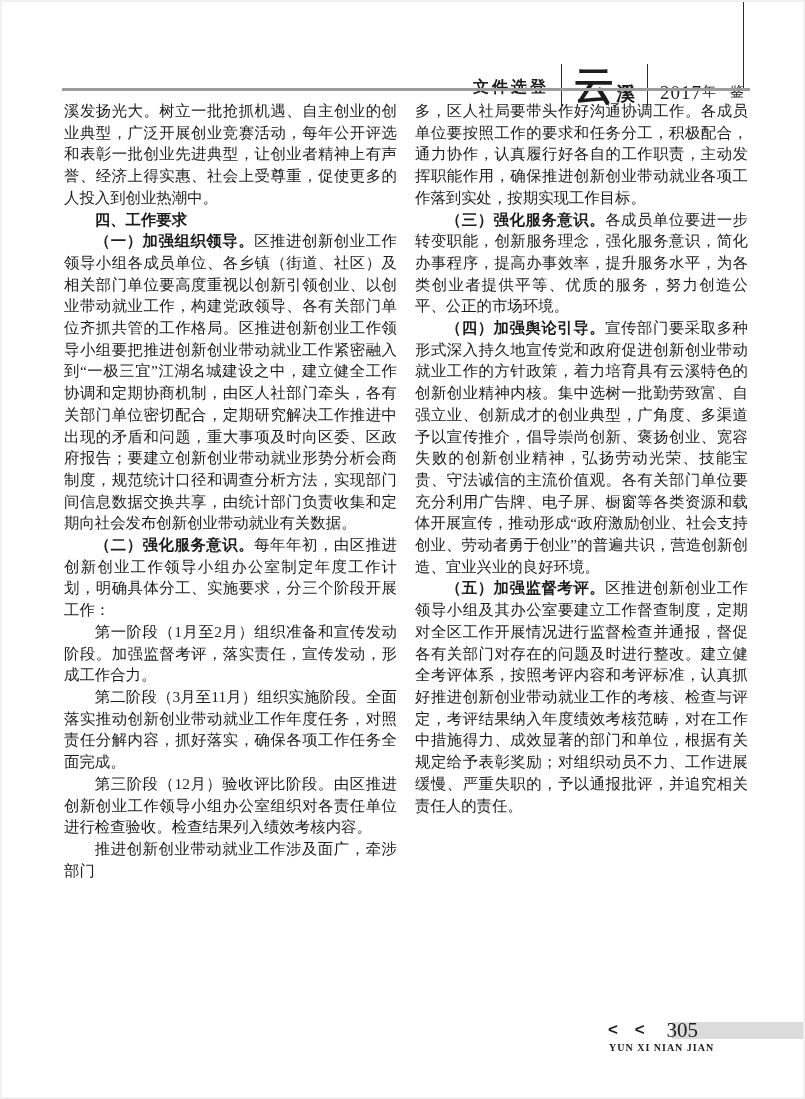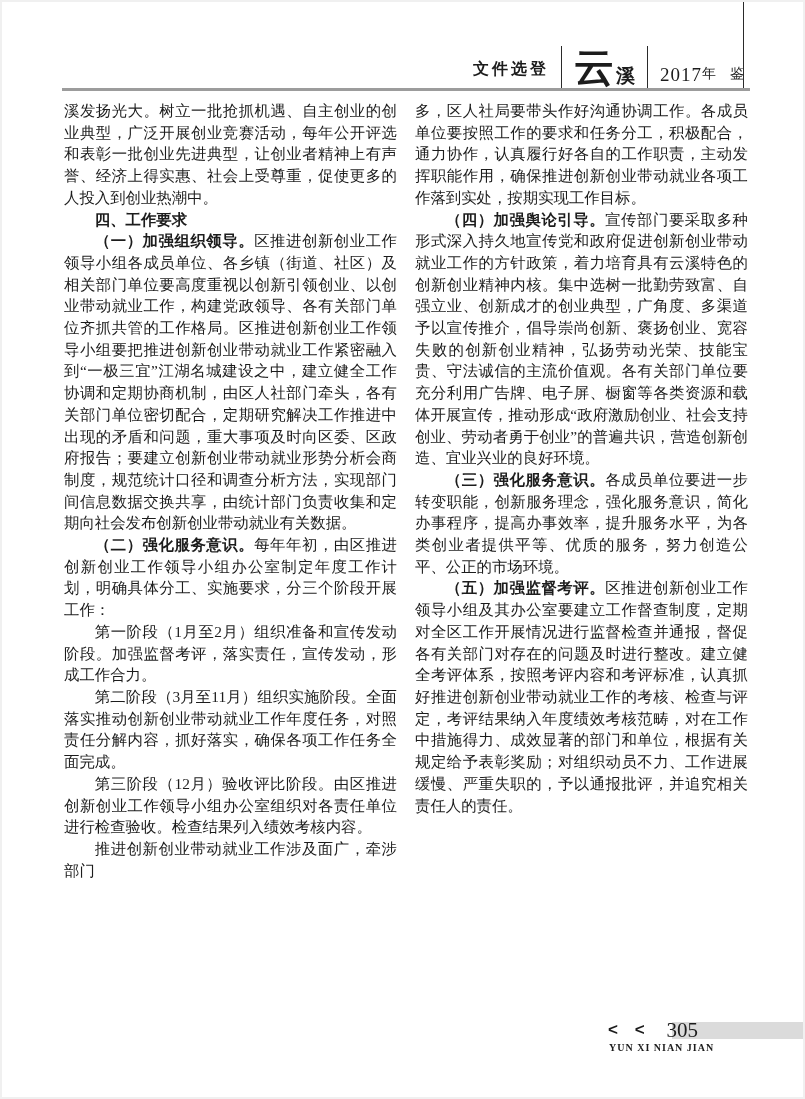--- a/index.html
+++ b/index.html
@@ -9,21 +9,21 @@
     margin:0 auto;
     background:#ffffff;
     box-sizing:border-box;
     border:2px solid #f0f0f0;
     overflow:hidden;
     font-family:"Liberation Serif","DejaVu Serif",serif;
     color:#1c1c1c;
   }
   
   .header{
-    position:absolute;top:0;left:0;right:59px;height:86px;
+    position:absolute;top:18px;left:0;right:59px;height:86px;
     display:flex;justify-content:flex-end;align-items:flex-end;
   }
   .header-title{
     font-family:"Liberation Sans","DejaVu Sans",sans-serif;
     font-weight:bold;font-size:16px;letter-spacing:3px;
     padding-bottom:8px;
   }
   .vbar{width:1px;background:#2a2a2a;align-self:flex-end;}
   .vbar.short{height:42px;margin:0 12px;}
   .tallbar{position:absolute;top:0;right:59px;width:1px;height:86px;background:#2a2a2a;}
@@ -85,22 +85,22 @@
       <p class="heading">四、工作要求</p>
       <p><span class="lead">（一）加强组织领导。</span><span>区推进创新创业工作领导小组各成员单位、各乡镇（街道、社区）及相关部门单位要高度重视以创新引领创业、以创业带动就业工作，构建党政领导、各有关部门单位齐抓共管的工作格局。区推进创新创业工作领导小组要把推进创新创业带动就业工作紧密融入到“一极三宜”江湖名城建设之中，建立健全工作协调和定期协商机制，由区人社部门牵头，各有关部门单位密切配合，定期研究解决工作推进中出现的矛盾和问题，重大事项及时向区委、区政府报告；要建立创新创业带动就业形势分析会商制度，规范统计口径和调查分析方法，实现部门间信息数据交换共享，由统计部门负责收集和定期向社会发布创新创业带动就业有关数据。</span></p>
       <p><span class="lead">（二）强化服务意识。</span><span>每年年初，由区推进创新创业工作领导小组办公室制定年度工作计划，明确具体分工、实施要求，分三个阶段开展工作：</span></p>
       <p>第一阶段（1月至2月）组织准备和宣传发动阶段。加强监督考评，落实责任，宣传发动，形成工作合力。</p>
       <p>第二阶段（3月至11月）组织实施阶段。全面落实推动创新创业带动就业工作年度任务，对照责任分解内容，抓好落实，确保各项工作任务全面完成。</p>
       <p>第三阶段（12月）验收评比阶段。由区推进创新创业工作领导小组办公室组织对各责任单位进行检查验收。检查结果列入绩效考核内容。</p>
       <p>推进创新创业带动就业工作涉及面广，牵涉部门</p>
     </div>
     <div class="col">
       <p class="noindent">多，区人社局要带头作好沟通协调工作。各成员单位要按照工作的要求和任务分工，积极配合，通力协作，认真履行好各自的工作职责，主动发挥职能作用，确保推进创新创业带动就业各项工作落到实处，按期实现工作目标。</p>
+      <p><span class="lead">（三）强化服务意识。</span><span>各成员单位要进一步转变职能，创新服务理念，强化服务意识，简化办事程序，提高办事效率，提升服务水平，为各类创业者提供平等、优质的服务，努力创造公平、公正的市场环境。</span></p>
       <p><span class="lead">（四）加强舆论引导。</span><span>宣传部门要采取多种形式深入持久地宣传党和政府促进创新创业带动就业工作的方针政策，着力培育具有云溪特色的创新创业精神内核。集中选树一批勤劳致富、自强立业、创新成才的创业典型，广角度、多渠道予以宣传推介，倡导崇尚创新、褒扬创业、宽容失败的创新创业精神，弘扬劳动光荣、技能宝贵、守法诚信的主流价值观。各有关部门单位要充分利用广告牌、电子屏、橱窗等各类资源和载体开展宣传，推动形成“政府激励创业、社会支持创业、劳动者勇于创业”的普遍共识，营造创新创造、宜业兴业的良好环境。</span></p>
-      <p><span class="lead">（三）强化服务意识。</span><span>各成员单位要进一步转变职能，创新服务理念，强化服务意识，简化办事程序，提高办事效率，提升服务水平，为各类创业者提供平等、优质的服务，努力创造公平、公正的市场环境。</span></p>
       <p><span class="lead">（五）加强监督考评。</span><span>区推进创新创业工作领导小组及其办公室要建立工作督查制度，定期对全区工作开展情况进行监督检查并通报，督促各有关部门对存在的问题及时进行整改。建立健全考评体系，按照考评内容和考评标准，认真抓好推进创新创业带动就业工作的考核、检查与评定，考评结果纳入年度绩效考核范畴，对在工作中措施得力、成效显著的部门和单位，根据有关规定给予表彰奖励；对组织动员不力、工作进展缓慢、严重失职的，予以通报批评，并追究相关责任人的责任。</span></p>
     </div>
   </div>
 
   <div class="footer-bar"></div>
   <div class="footer-row">
     <span class="arrows">&lt; &lt;</span>
     <span class="pagenum">305</span>
   </div>
   <div class="pinyin">YUN XI NIAN JIAN</div>

